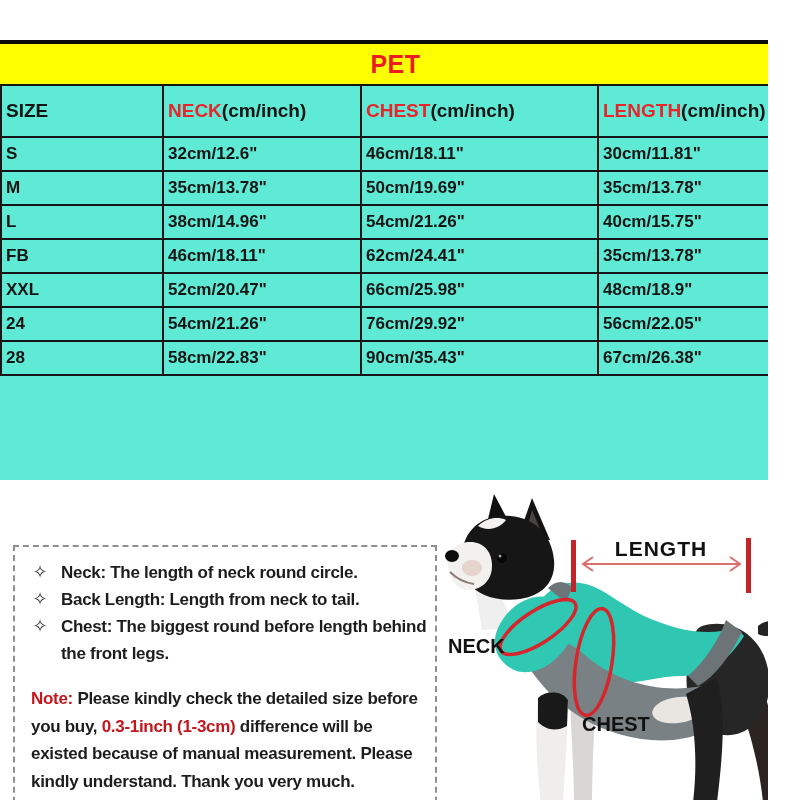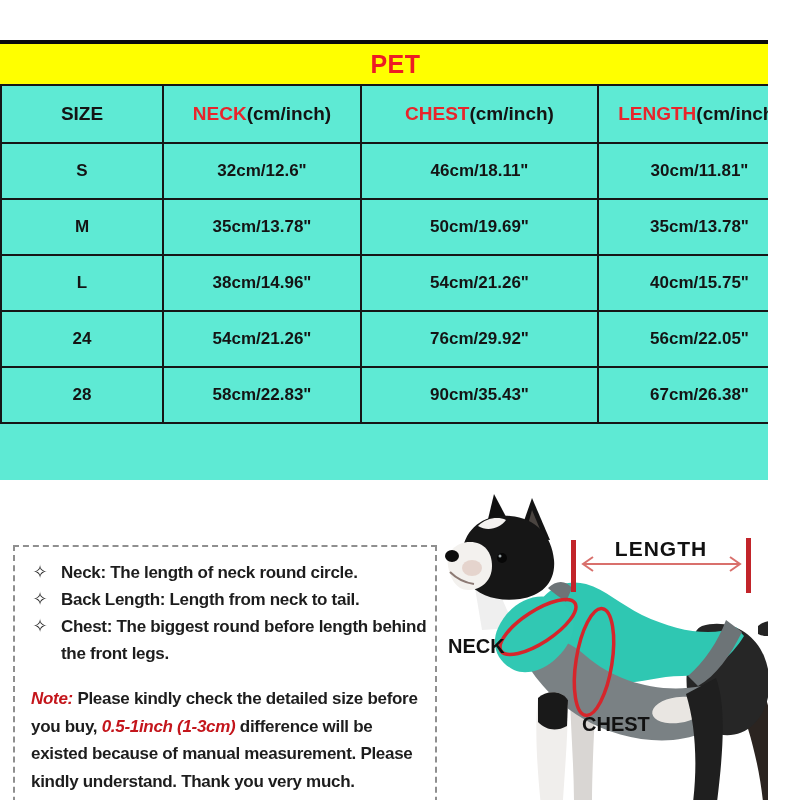--- a/index.html
+++ b/index.html
@@ -19,22 +19,22 @@
     font-size:25px; font-weight:bold; color:#1a1a1a; letter-spacing:.5px;
   }
   .banner .red { color:#ed1c24; margin-right:9px; }
 
   
   table.size-table {
     position:absolute; top:44px; left:0; width:800px;
     border-collapse:collapse; table-layout:fixed;
   }
   .size-table th, .size-table td {
-    border:2px solid #161616; text-align:center; vertical-align:middle;
-    color:#141414; padding:17px; overflow:hidden; white-space:nowrap;
+    border:2px solid #161616; text-align:left; vertical-align:middle;
+    color:#141414; padding:4px; overflow:hidden; white-space:nowrap;
   }
   .size-table thead th { height:52px; font-size:19px; font-weight:bold; }
   .size-table tbody td { height:34px; font-size:17px; font-weight:bold; }
   .size-table .hdr-red { color:#e8252b; }
   .size-table tbody tr:nth-child(10) td { border-top:6px solid #ec4899; }
 
   
   .bottom { position:absolute; top:440px; left:0; width:800px; height:360px; background:#fff; }
 
   .info-box {
@@ -48,21 +48,21 @@
     color:#1d1d1d; line-height:27px;
   }
   .bullet-icon { flex:0 0 26px; text-align:center; font-size:18px; font-weight:normal; color:#2a2a2a; }
   .def-text { flex:1; }
 
   p.note {
     margin:18px 0 0 4px; padding-right:4px;
     font-size:17px; font-weight:bold; letter-spacing:-0.3px;
     line-height:27.5px; color:#1d1d1d;
   }
-  p.note .red { color:#c4161c;font-style:italic; }
+  p.note .red { color:#c4161c; }
 
   
   .dog-area { position:absolute; left:420px; top:0; width:380px; height:360px; }
   .dog-area svg { display:block; }
 </style>
 </head>
 <body>
 
 <div class="sheet">
 
@@ -108,21 +108,33 @@
         </tr>
 
         <tr>
           <td>L</td>
           <td>38cm/14.96"</td>
           <td>54cm/21.26"</td>
           <td>40cm/15.75"</td>
         </tr>
 
 
-
+        <tr>
+          <td>FB</td>
+          <td>46cm/18.11"</td>
+          <td>62cm/24.41"</td>
+          <td>35cm/13.78"</td>
+        </tr>
+
+        <tr>
+          <td>XXL</td>
+          <td>52cm/20.47"</td>
+          <td>66cm/25.98"</td>
+          <td>48cm/18.9"</td>
+        </tr>
 
 
 
         <tr>
           <td>24</td>
           <td>54cm/21.26"</td>
           <td>76cm/29.92"</td>
           <td>56cm/22.05"</td>
         </tr>
 
@@ -151,21 +163,21 @@
             <span class="def-text">Back Length: Length from neck to tail.</span>
           </li>
 
           <li>
             <span class="bullet-icon">✧</span>
             <span class="def-text">Chest: The biggest round before length behind the front legs.</span>
           </li>
 
       </ul>
       <p class="note">
-        <span class="red">Note:</span><span> Please kindly check the detailed size before you buy, </span><span class="red">0.5-1inch (1-3cm)</span><span> difference will be existed because of manual measurement. Please kindly understand. Thank you very much.</span>
+        <span class="red">Note:</span><span> Please kindly check the detailed size before you buy, </span><span class="red">0.3-1inch (1-3cm)</span><span> difference will be existed because of manual measurement. Please kindly understand. Thank you very much.</span>
       </p>
     </div>
 
     <div class="dog-area">
       <svg width="380" height="360" viewBox="0 0 380 360" xmlns="http://www.w3.org/2000/svg">
 
         <path d="M322,170 C342,190 354,240 362,300 C365,318 366,328 366,334 L344,334 C342,300 332,252 316,216 Z" fill="#2b2420"></path>
         <rect x="338" y="330" width="32" height="15" rx="7" fill="#e7e4e0"></rect>
         <path d="M150,206 C160,200 172,202 176,212 C174,252 172,292 172,324 L154,324 C154,284 150,240 150,206 Z" fill="#d9d6d3"></path>
         <rect x="146" y="320" width="32" height="15" rx="7" fill="#e0ddda"></rect>

